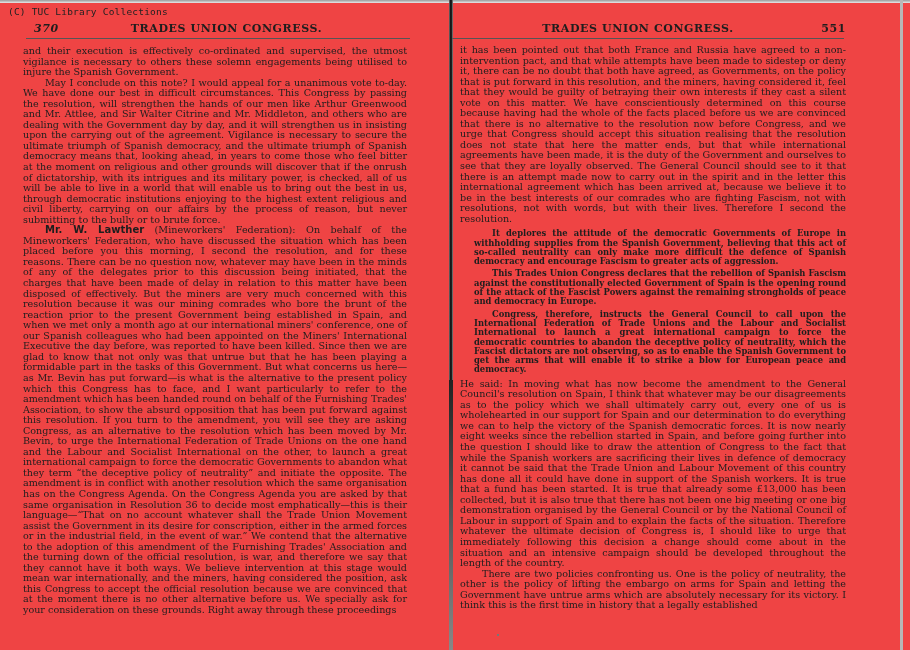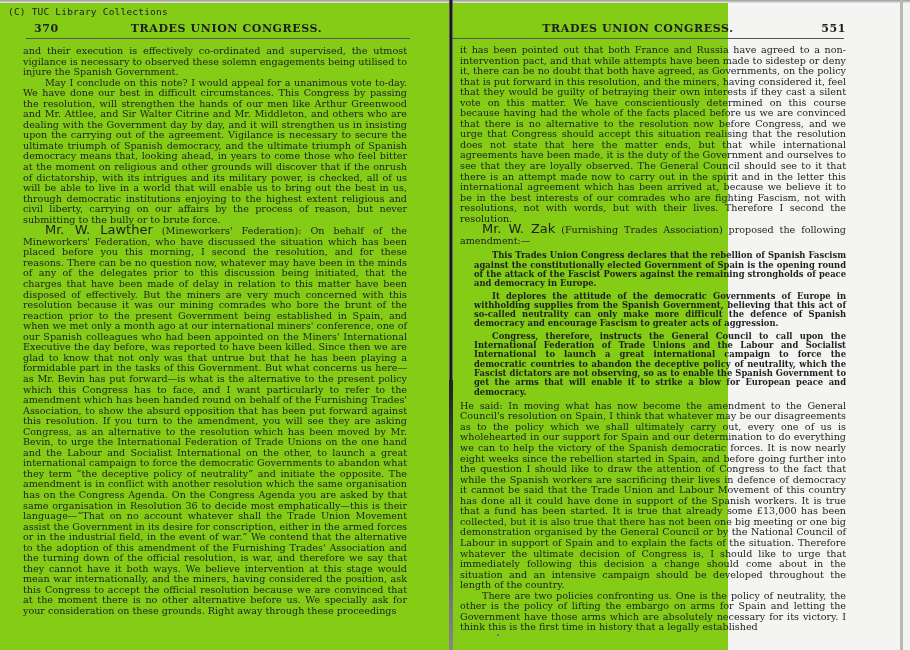--- a/index.html
+++ b/index.html
@@ -2,57 +2,57 @@
 <html><head>
 <meta charset="utf-8">
 <style>
   html, body { margin:0; padding:0; }
   body {
     width:910px; height:650px; overflow:hidden; position:relative;
     background:#f4f4f2;
     font-family:"DejaVu Serif", "Liberation Serif", serif;
     color:#1e1e1e;
   }
-  .spread { position:absolute; left:0; top:0; width:728px; height:650px; background:#84cc16; }
+  .spread { position:absolute; left:0; top:0; width:910px; height:650px; background:#ef4444; }
   .top-edge { position:absolute; left:0; top:0; width:910px; height:3px; background:linear-gradient(#9a9a9a,#e8e8e8); }
   .gutter { position:absolute; left:449px; top:0; width:4px; height:650px;
     background:linear-gradient(to right,#777 0%,#111 40%,#222 70%,#999 100%); }
   .gutter-fade { position:absolute; left:449px; top:380px; width:4px; height:270px;
     background:linear-gradient(#222,#888); }
   .right-edge { position:absolute; left:900px; top:0; width:3px; height:650px; background:#b8b8b8; }
   .watermark {
     position:absolute; left:8px; top:6px;
     font-family:"DejaVu Sans Mono", "Liberation Mono", monospace;
     font-size:9.5px; color:#222; letter-spacing:0.2px;
   }
   .page { position:absolute; top:0; }
   .page-left { left:26px; width:381px; }
   .page-right { left:470px; width:376px; }
   .header {
     position:absolute; top:22px; left:0; width:100%; height:14px;
     font-size:11px; font-weight:bold; letter-spacing:0.6px;
   }
   .header .num { position:absolute; top:0; font-size:11px; font-weight:bold; }
-  .page-left .header .num { left:8px; }
+  .page-left .header .num { left:8px;font-style:italic; }
   .page-right .header .num { right:0; }
   .header .title { position:absolute; top:0; left:0; width:100%; text-align:center; }
   .page-left .header .title { left:10px; }
   .page-right .header .title { left:-20px; }
   .rule { position:absolute; top:38px; height:1px; background:#555; }
   .page-left .rule { left:0; width:384px; }
   .page-right .rule { left:-18px; width:392px; }
   .body {
     position:absolute; top:46px; left:0; width:100%;
     font-size:9.6px; line-height:10.55px; text-align:justify;
   }
   .page-left .body { top:46px; left:-3px; width:384px; }
   .page-right .body { top:45px; left:-10px; width:386px; }
   p { margin:0; }
   p.indent { text-indent:22px; }
-  .speaker { font-family:"DejaVu Sans", "Liberation Sans", sans-serif; font-weight:normal; font-size:13px; }
+  .speaker { font-family:"DejaVu Sans", "Liberation Sans", sans-serif; font-weight:bold; font-size:10px; }
   .amend { font-size:8.4px; line-height:9.3px; margin:5px 0 4px 14px; }
   .amend p { text-indent:18px; margin-bottom:3px; }
   .bold-it { font-weight:bold; }
   .dot { position:absolute; left:497px; top:634px; width:2px; height:2px; background:#777; }
 </style>
 </head>
 <body>
 
 <div class="spread">
   <div class="top-edge"></div>
@@ -62,39 +62,38 @@
 
   <div class="watermark">(C) TUC Library Collections</div>
 
   <div class="page page-left">
     <div class="header">
       <span class="num">370</span>
       <span class="title">TRADES UNION CONGRESS.</span>
     </div>
     <div class="rule"></div>
     <div class="body">
-      <p>and their execution is effectively co-ordinated and supervised, the utmost vigilance is necessary to observed these solemn engagements being utilised to injure the Spanish Government.</p>
+      <p>and their execution is effectively co-ordinated and supervised, the utmost vigilance is necessary to others these solemn engagements being utilised to injure the Spanish Government.</p>
       <p class="indent">May I conclude on this note? I would appeal for a unanimous vote to-day. We have done our best in difficult circumstances. This Congress by passing the resolution, will strengthen the hands of our men like Arthur Greenwood and Mr. Attlee, and Sir Walter Citrine and Mr. Middleton, and others who are dealing with the Government day by day, and it will strengthen us in insisting upon the carrying out of the agreement. Vigilance is necessary to secure the ultimate triumph of Spanish democracy, and the ultimate triumph of Spanish democracy means that, looking ahead, in years to come those who feel bitter at the moment on religious and other grounds will discover that if the onrush of dictatorship, with its intrigues and its military power, is checked, all of us will be able to live in a world that will enable us to bring out the best in us, through democratic institutions enjoying to the highest extent religious and civil liberty, carrying on our affairs by the process of reason, but never submitting to the bully or to brute force.</p>
       <p class="indent"><span class="speaker">Mr. W. Lawther</span><span> (Mineworkers' Federation): On behalf of the Mineworkers' Federation, who have discussed the situation which has been placed before you this morning, I second the resolution, and for these reasons. There can be no question now, whatever may have been in the minds of any of the delegates prior to this discussion being initiated, that the charges that have been made of delay in relation to this matter have been disposed of effectively. But the miners are very much concerned with this resolution because it was our mining comrades who bore the brunt of the reaction prior to the present Government being established in Spain, and when we met only a month ago at our international miners' conference, one of our Spanish colleagues who had been appointed on the Miners' International Executive the day before, was reported to have been killed. Since then we are glad to know that not only was that untrue but that he has been playing a formidable part in the tasks of this Government. But what concerns us here—as Mr. Bevin has put forward—is what is the alternative to the present policy which this Congress has to face, and I want particularly to refer to the amendment which has been handed round on behalf of the Furnishing Trades' Association, to show the absurd opposition that has been put forward against this resolution. If you turn to the amendment, you will see they are asking Congress, as an alternative to the resolution which has been moved by Mr. Bevin, to urge the International Federation of Trade Unions on the one hand and the Labour and Socialist International on the other, to launch a great international campaign to force the democratic Governments to abandon what they term “the deceptive policy of neutrality” and initiate the opposite. The amendment is in conflict with another resolution which the same organisation has on the Congress Agenda. On the Congress Agenda you are asked by that same organisation in Resolution 36 to decide most emphatically—this is their language—“That on no account whatever shall the Trade Union Movement assist the Government in its desire for conscription, either in the armed forces or in the industrial field, in the event of war.” We contend that the alternative to the adoption of this amendment of the Furnishing Trades' Association and the turning down of the official resolution, is war, and therefore we say that they cannot have it both ways. We believe intervention at this stage would mean war internationally, and the miners, having considered the position, ask this Congress to accept the official resolution because we are convinced that at the moment there is no other alternative before us. We specially ask for your consideration on these grounds. Right away through these proceedings</span></p>
     </div>
   </div>
 
   <div class="page page-right">
     <div class="header">
       <span class="title">TRADES UNION CONGRESS.</span>
       <span class="num">551</span>
     </div>
     <div class="rule"></div>
     <div class="body">
       <p>it has been pointed out that both France and Russia have agreed to a non-intervention pact, and that while attempts have been made to sidestep or deny it, there can be no doubt that both have agreed, as Governments, on the policy that is put forward in this resolution, and the miners, having considered it, feel that they would be guilty of betraying their own interests if they cast a silent vote on this matter. We have conscientiously determined on this course because having had the whole of the facts placed before us we are convinced that there is no alternative to the resolution now before Congress, and we urge that Congress should accept this situation realising that the resolution does not state that here the matter ends, but that while international agreements have been made, it is the duty of the Government and ourselves to see that they are loyally observed. The General Council should see to it that there is an attempt made now to carry out in the spirit and in the letter this international agreement which has been arrived at, because we believe it to be in the best interests of our comrades who are fighting Fascism, not with resolutions, not with words, but with their lives. Therefore I second the resolution.</p>
-      <p class="indent"><span class="speaker">Mr. W. Zak</span><span> (Furnishing Trades Association) proposed the following amendment:—</span></p>
       <div class="amend">
+        <p class="bold-it">It deplores the attitude of the democratic Governments of Europe in withholding supplies from the Spanish Government, believing that this act of so-called neutrality can only make more difficult the defence of Spanish democracy and encourage Fascism to greater acts of aggression.</p>
         <p class="bold-it">This Trades Union Congress declares that the rebellion of Spanish Fascism against the constitutionally elected Government of Spain is the opening round of the attack of the Fascist Powers against the remaining strongholds of peace and democracy in Europe.</p>
-        <p class="bold-it">It deplores the attitude of the democratic Governments of Europe in withholding supplies from the Spanish Government, believing that this act of so-called neutrality can only make more difficult the defence of Spanish democracy and encourage Fascism to greater acts of aggression.</p>
         <p class="bold-it">Congress, therefore, instructs the General Council to call upon the International Federation of Trade Unions and the Labour and Socialist International to launch a great international campaign to force the democratic countries to abandon the deceptive policy of neutrality, which the Fascist dictators are not observing, so as to enable the Spanish Government to get the arms that will enable it to strike a blow for European peace and democracy.</p>
       </div>
       <p><span>He said:</span><span> In moving what has now become the amendment to the General Council's resolution on Spain, I think that whatever may be our disagreements as to the policy which we shall ultimately carry out, every one of us is wholehearted in our support for Spain and our determination to do everything we can to help the victory of the Spanish democratic forces. It is now nearly eight weeks since the rebellion started in Spain, and before going further into the question I should like to draw the attention of Congress to the fact that while the Spanish workers are sacrificing their lives in defence of democracy it cannot be said that the Trade Union and Labour Movement of this country has done all it could have done in support of the Spanish workers. It is true that a fund has been started. It is true that already some £13,000 has been collected, but it is also true that there has not been one big meeting or one big demonstration organised by the General Council or by the National Council of Labour in support of Spain and to explain the facts of the situation. Therefore whatever the ultimate decision of Congress is, I should like to urge that immediately following this decision a change should come about in the situation and an intensive campaign should be developed throughout the length of the country.</span></p>
-      <p class="indent">There are two policies confronting us. One is the policy of neutrality, the other is the policy of lifting the embargo on arms for Spain and letting the Government have those arms which are absolutely necessary for its victory. I think this is the first time in history that a legally established</p>
+      <p class="indent">There are two policies confronting us. One is the policy of neutrality, the other is the policy of lifting the embargo on arms for Spain and letting the Government have untrue arms which are absolutely necessary for its victory. I think this is the first time in history that a legally established</p>
     </div>
   </div>
 
   <div class="dot"></div>
 </div>
 
 </body></html>

